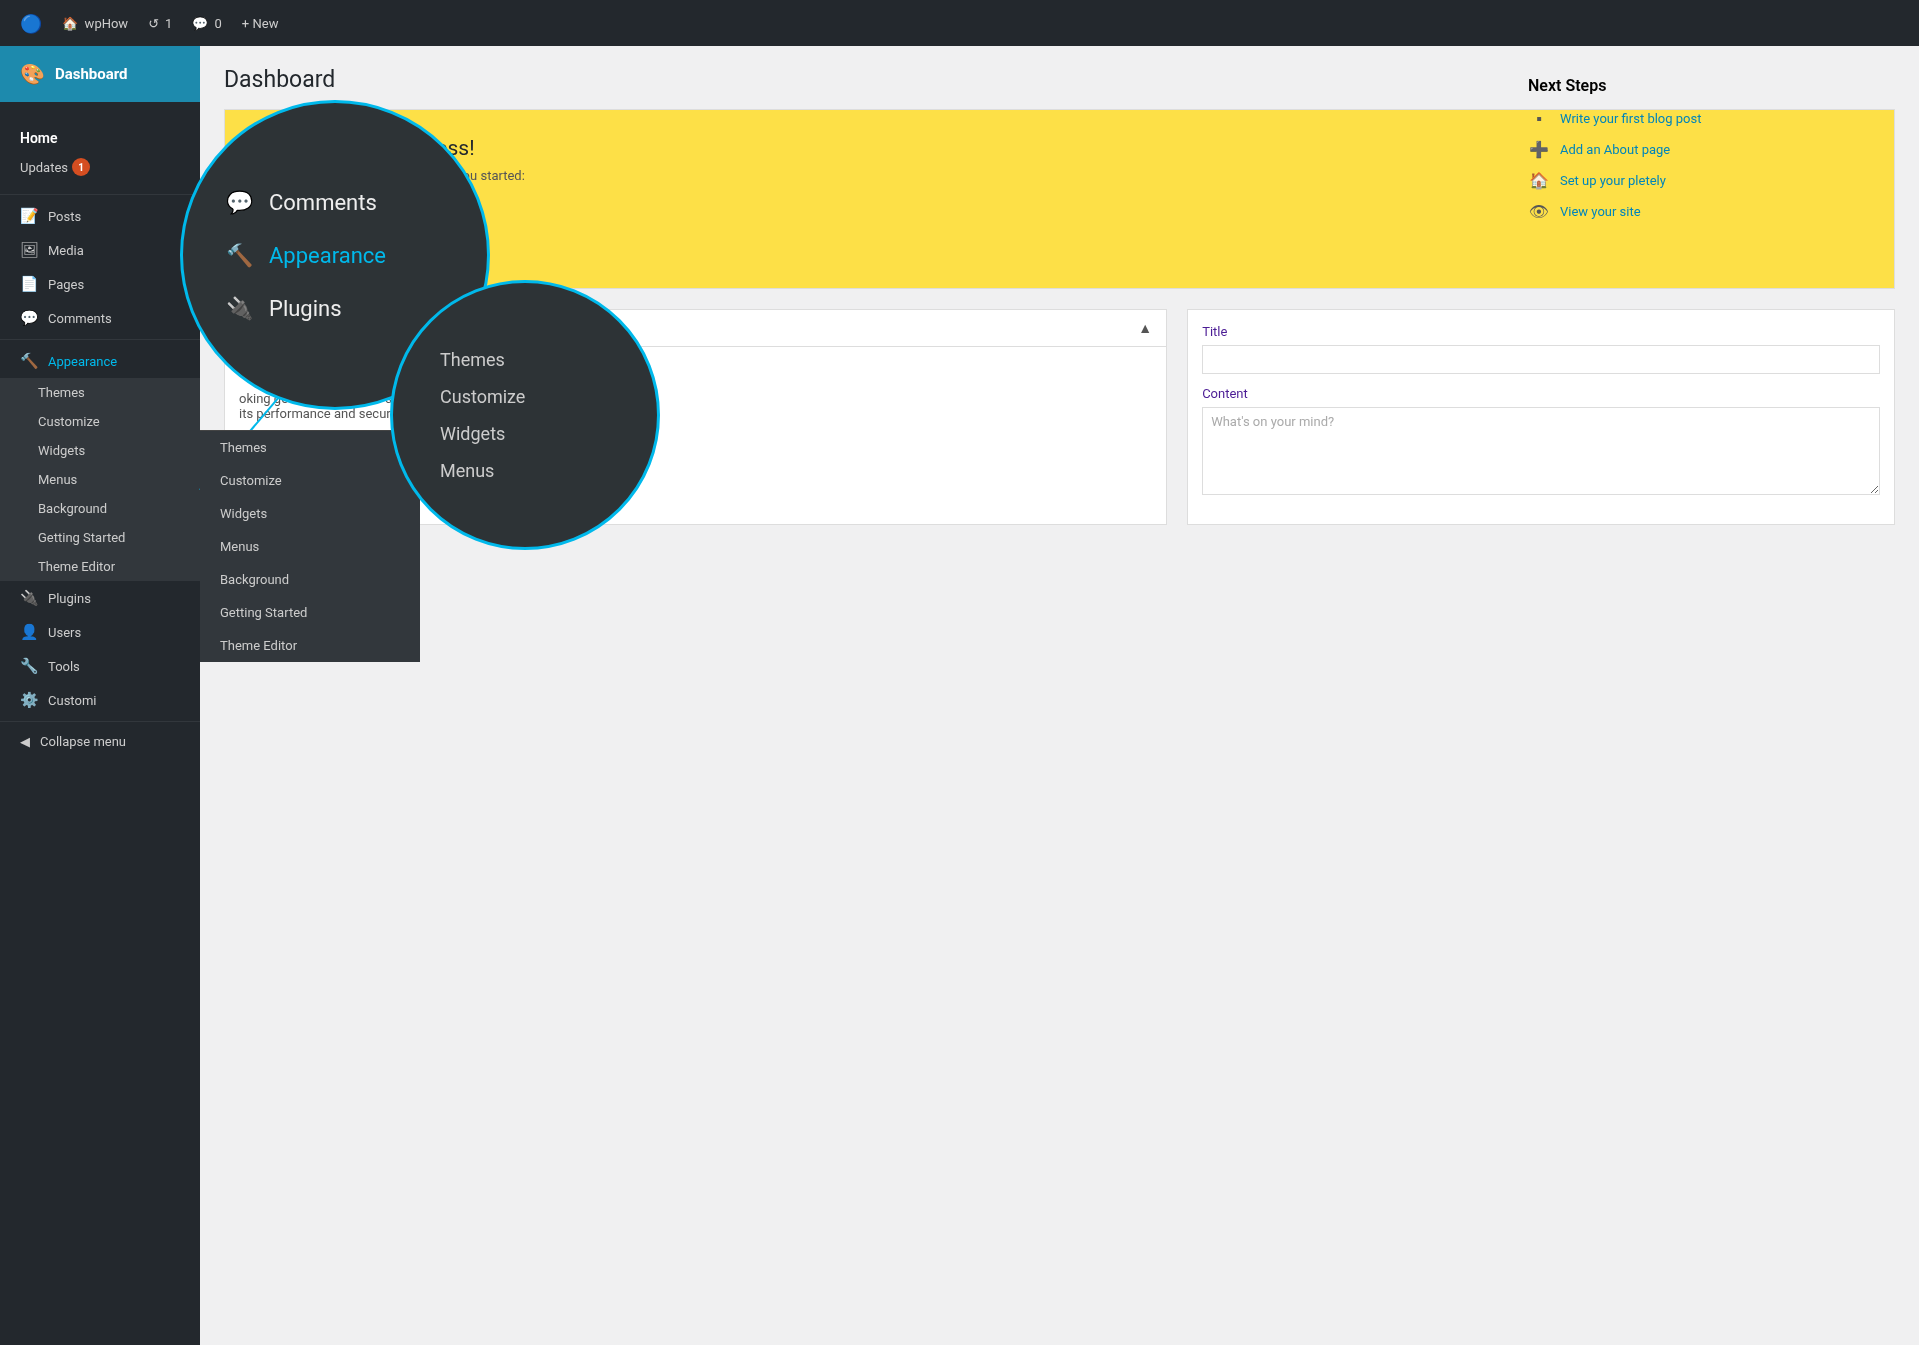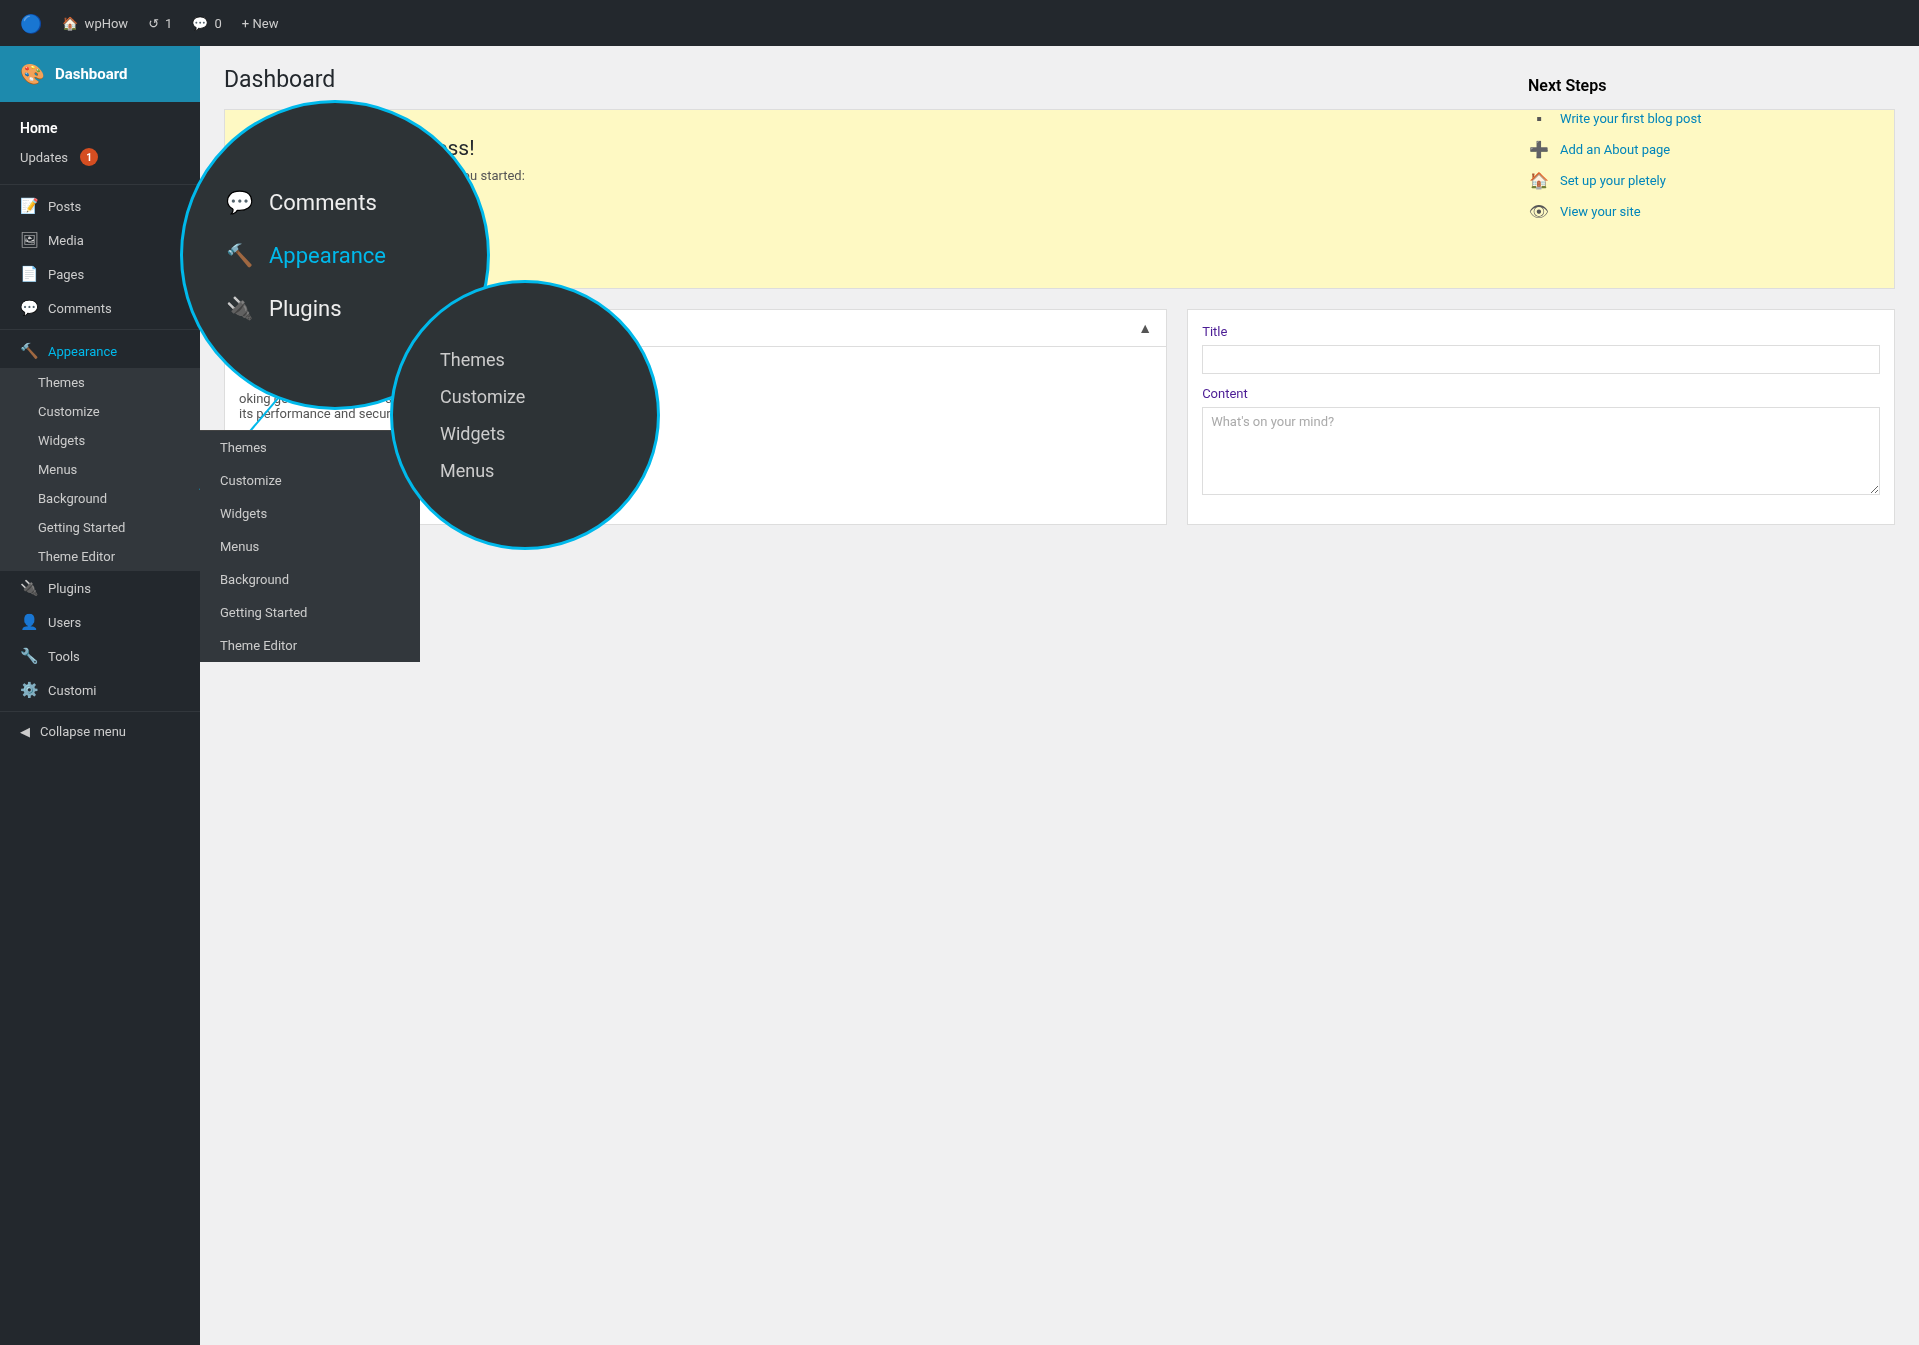--- a/index.html
+++ b/index.html
@@ -43,42 +43,42 @@
       display: flex; align-items: center; gap: 10px;
       padding: 8px 20px; color: #ccc; cursor: pointer; font-size: 13px;
     }
     .sidebar-item.appearance-active { color: #00b9eb; }
     .sidebar-icon { font-size: 15px; width: 18px; text-align: center; }
     .sidebar-badge {
       background: #d54e21; color: #fff; border-radius: 50%;
       width: 18px; height: 18px; display: flex; align-items: center; justify-content: center;
       font-size: 10px; font-weight: bold; margin-left: 4px;
     }
-    .sidebar-home-group { padding: 10px 0 6px; }
+    .sidebar-home-group { padding: 20px 0 6px; }
     .sidebar-home { padding: 8px 20px; color: #fff; font-size: 14px; font-weight: 600; cursor: pointer; }
-    .sidebar-updates { padding: 4px 20px 8px; display: flex; align-items: center; gap: 8px; color: #ccc; cursor: pointer; font-size: 13px; }
+    .sidebar-updates { padding: 4px 20px 8px; display: flex; align-items: center; color: #ccc; cursor: pointer; font-size: 13px; }
     .sidebar-divider { height: 1px; background: #32373c; margin: 4px 0; }
     .sidebar-collapse { padding: 8px 20px; color: #ccc; cursor: pointer; display: flex; align-items: center; gap: 10px; font-size: 13px; }
 
     
     .sidebar-submenu {
       background: #32373c;
       border-left: 4px solid transparent;
     }
     .sidebar-submenu-item {
       padding: 7px 20px 7px 34px; color: #ccc; cursor: pointer; font-size: 13px; display: block;
     }
 
     
     #main { flex: 1; padding: 20px 24px; }
     .page-title { font-size: 23px; color: #23282d; font-weight: 400; margin-bottom: 16px; }
 
     
     .welcome-panel {
-      background: #fef9c3; border: 1px solid #ddd; padding: 26px 26px 20px;
+      background: #fde047; border: 1px solid #ddd; padding: 26px 26px 20px;
       margin-bottom: 20px; position: relative;
     }
     .welcome-panel h2 { font-size: 21px; font-weight: 400; margin-bottom: 8px; color: #23282d; }
     .welcome-panel p { color: #555; margin-bottom: 16px; }
     .welcome-or { color: #555; font-size: 13px; margin-top: 10px; }
     .welcome-or a { color: #0085ba; text-decoration: none; }
 
     
     .next-steps { float: right; width: 340px; margin-top: -60px; }
     .next-steps h3 { font-size: 16px; font-weight: 600; margin-bottom: 14px; }

